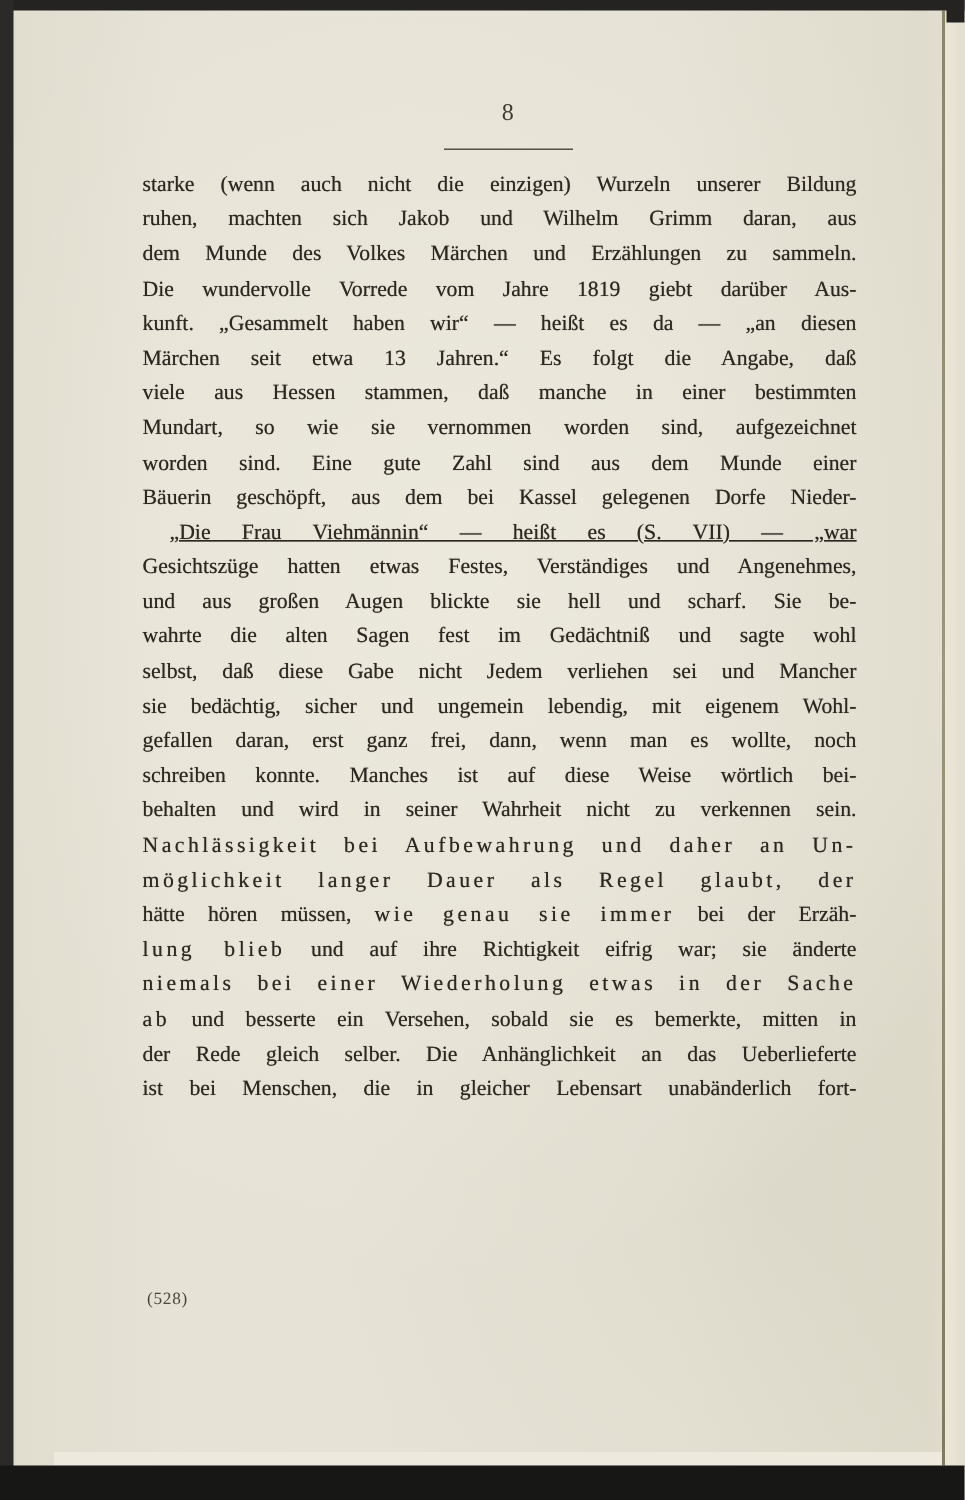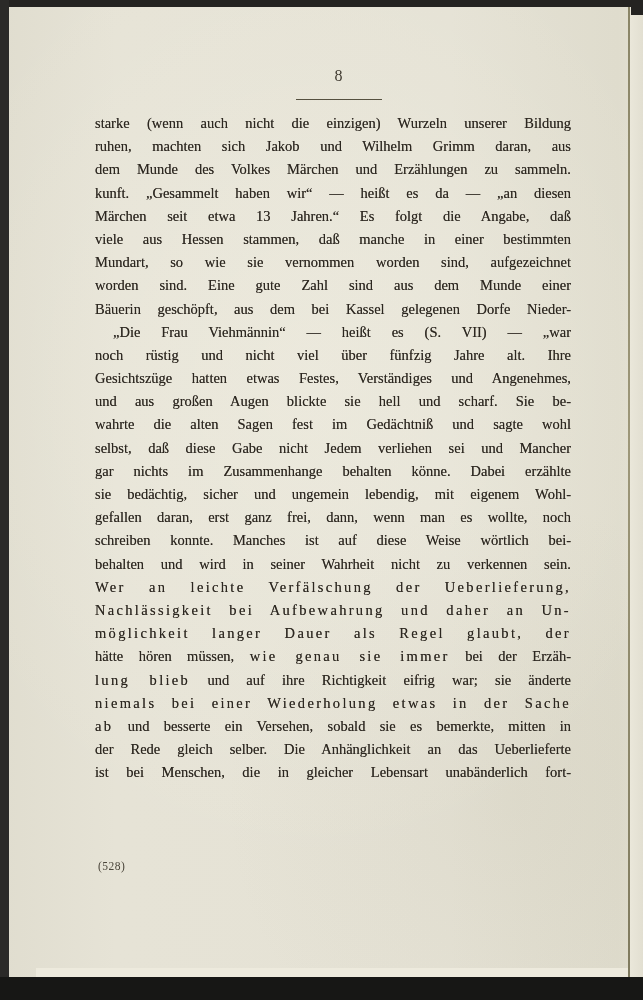--- a/index.html
+++ b/index.html
@@ -73,20 +73,21 @@
     text-align: justify;
     text-align-last: justify;
     white-space: nowrap;
   }
   .line.last {
     text-align-last: left;
     white-space: normal;
   }
   .line.indent {
     text-indent: 18px;
+    text-decoration: underline;
   }
   .sperr {
     letter-spacing: 0.16em;
   }
   .signature {
     position: absolute; left: 98px; top: 860px;
     font-size: 11.5px;
     color: #4a453a;
     letter-spacing: 0.5px;
   }
@@ -94,38 +95,36 @@
 </head>
 <body>
 
 <div class="page">
   <div class="page-number">8</div>
   <div class="page-rule"></div>
   <div class="text-block">
       <div class="line"><span>starke (wenn auch nicht die einzigen) Wurzeln unserer Bildung</span></div>
       <div class="line"><span>ruhen, machten sich Jakob und Wilhelm Grimm daran, aus</span></div>
       <div class="line"><span>dem Munde des Volkes Märchen und Erzählungen zu sammeln.</span></div>
+      <div class="line"><span>Die wundervolle Vorrede vom Jahre 1819 giebt darüber Aus-</span></div>
       <div class="line"><span>kunft. „Gesammelt haben wir“ — heißt es da — „an diesen</span></div>
       <div class="line"><span>Märchen seit etwa 13 Jahren.“ Es folgt die Angabe, daß</span></div>
       <div class="line"><span>viele aus Hessen stammen, daß manche in einer bestimmten</span></div>
       <div class="line"><span>Mundart, so wie sie vernommen worden sind, aufgezeichnet</span></div>
       <div class="line"><span>worden sind. Eine gute Zahl sind aus dem Munde einer</span></div>
       <div class="line"><span>Bäuerin geschöpft, aus dem bei Kassel gelegenen Dorfe Nieder-</span></div>
       <div class="line indent"><span>„Die Frau Viehmännin“ — heißt es (S. VII) — „war</span></div>
-      <div class="line"><span>noch rüstig und nicht viel über fünfzig Jahre alt. Ihre</span></div>
       <div class="line"><span>Gesichtszüge hatten etwas Festes, Verständiges und Angenehmes,</span></div>
       <div class="line"><span>und aus großen Augen blickte sie hell und scharf. Sie be-</span></div>
       <div class="line"><span>wahrte die alten Sagen fest im Gedächtniß und sagte wohl</span></div>
       <div class="line"><span>selbst, daß diese Gabe nicht Jedem verliehen sei und Mancher</span></div>
-      <div class="line"><span>gar nichts im Zusammenhange behalten könne. Dabei erzählte</span></div>
       <div class="line"><span>sie bedächtig, sicher und ungemein lebendig, mit eigenem Wohl-</span></div>
       <div class="line"><span>gefallen daran, erst ganz frei, dann, wenn man es wollte, noch</span></div>
       <div class="line"><span>schreiben konnte. Manches ist auf diese Weise wörtlich bei-</span></div>
       <div class="line"><span>behalten und wird in seiner Wahrheit nicht zu verkennen sein.</span></div>
-      <div class="line"><span class="sperr">Wer an leichte Verfälschung der Ueberlieferung,</span></div>
       <div class="line"><span class="sperr">Nachlässigkeit bei Aufbewahrung und daher an Un-</span></div>
       <div class="line"><span class="sperr">möglichkeit langer Dauer als Regel glaubt, der</span></div>
       <div class="line"><span>hätte hören müssen, </span><span class="sperr">wie genau sie immer</span><span> bei der Erzäh-</span></div>
       <div class="line"><span class="sperr">lung blieb</span><span> und auf ihre Richtigkeit eifrig war; sie änderte</span></div>
       <div class="line"><span class="sperr">niemals bei einer Wiederholung etwas in der Sache</span></div>
       <div class="line"><span class="sperr">ab</span><span> und besserte ein Versehen, sobald sie es bemerkte, mitten in</span></div>
       <div class="line"><span>der Rede gleich selber. Die Anhänglichkeit an das Ueberlieferte</span></div>
       <div class="line"><span>ist bei Menschen, die in gleicher Lebensart unabänderlich fort-</span></div>
     </div>
   <div class="signature">(528)</div>

